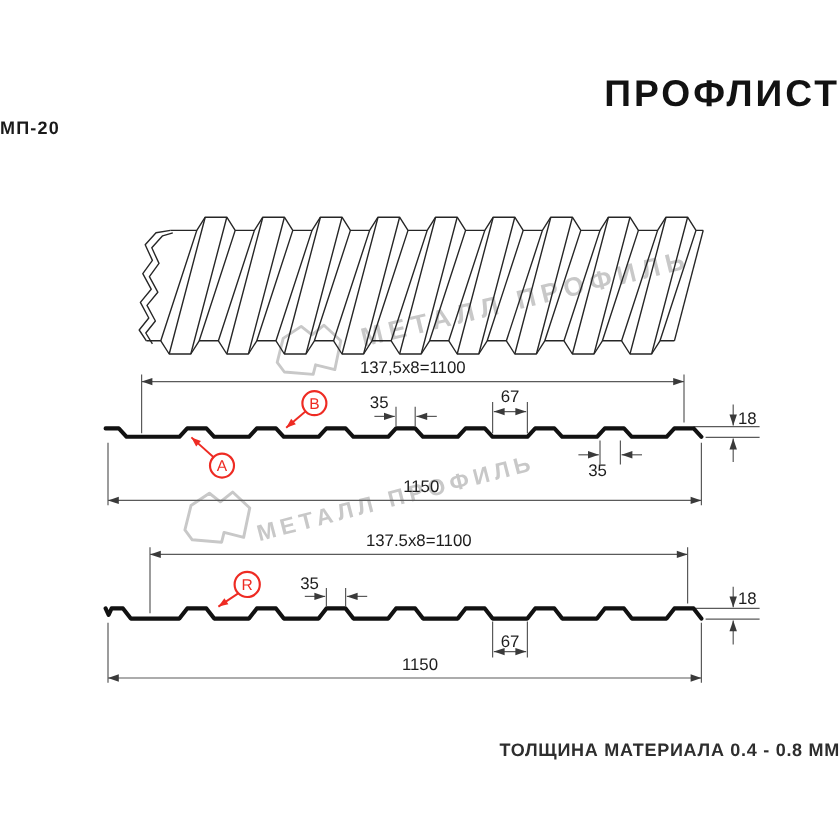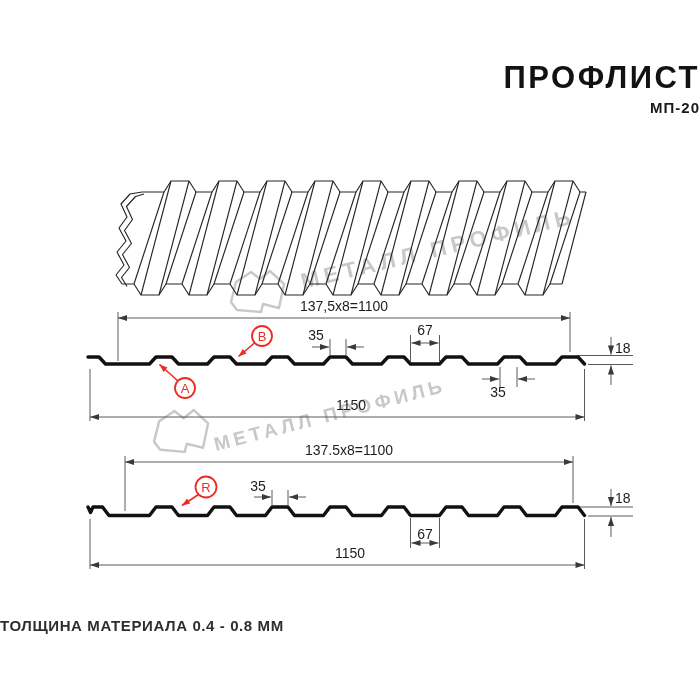--- a/index.html
+++ b/index.html
@@ -1,22 +1,22 @@
 <!DOCTYPE html>
 <html style="--red: #ee2b23; --ink: #111111; --dim: #5a5a5a; --wm: #c8c8c8;"><head>
 <meta charset="utf-8">
 <style>
   html,body{margin:0;padding:0;background:#fff;}
   .page{position:relative;width:700px;height:700px;background:#fff;overflow:hidden;
         font-family:"Liberation Sans",sans-serif;}
   .title{position:absolute;top:60px;left:0;width:100%;text-align:right;
          font-size:31px;font-weight:800;letter-spacing:2.5px;color:#121212;}
-  .subtitle{position:absolute;top:99px;left:0;width:100%;text-align:right;
+  .subtitle{position:absolute;top:99px;left:0;width:100%;text-align:left;
          font-size:15px;font-weight:600;letter-spacing:1px;color:#1a1a1a;}
-  .footer{position:absolute;top:617px;left:0;width:100%;text-align:left;
+  .footer{position:absolute;top:617px;left:0;width:100%;text-align:right;
          font-size:15px;font-weight:600;letter-spacing:.6px;color:#2e2e2e;}
   svg{position:absolute;top:0;left:0;}
   .thin line{stroke:var(--dim);stroke-width:1;}
   .dim line{stroke:var(--dim);stroke-width:1;}
   .dimtext{font-family:"Liberation Sans",sans-serif;font-size:14px;fill:#1d1d1d;}
   .profile{fill:none;stroke:var(--ink);stroke-width:3.4;stroke-linejoin:round;stroke-linecap:round;}
   #sketch-3d path{fill:none;stroke:#262626;stroke-width:1.15;stroke-linejoin:round;}
   .redline{stroke:var(--red);stroke-width:1.6;fill:none;}
   .redcircle{stroke:var(--red);stroke-width:1.8;fill:none;}
   .redletter{font-family:"Liberation Sans",sans-serif;font-size:13px;fill:var(--red);text-anchor:middle;}

